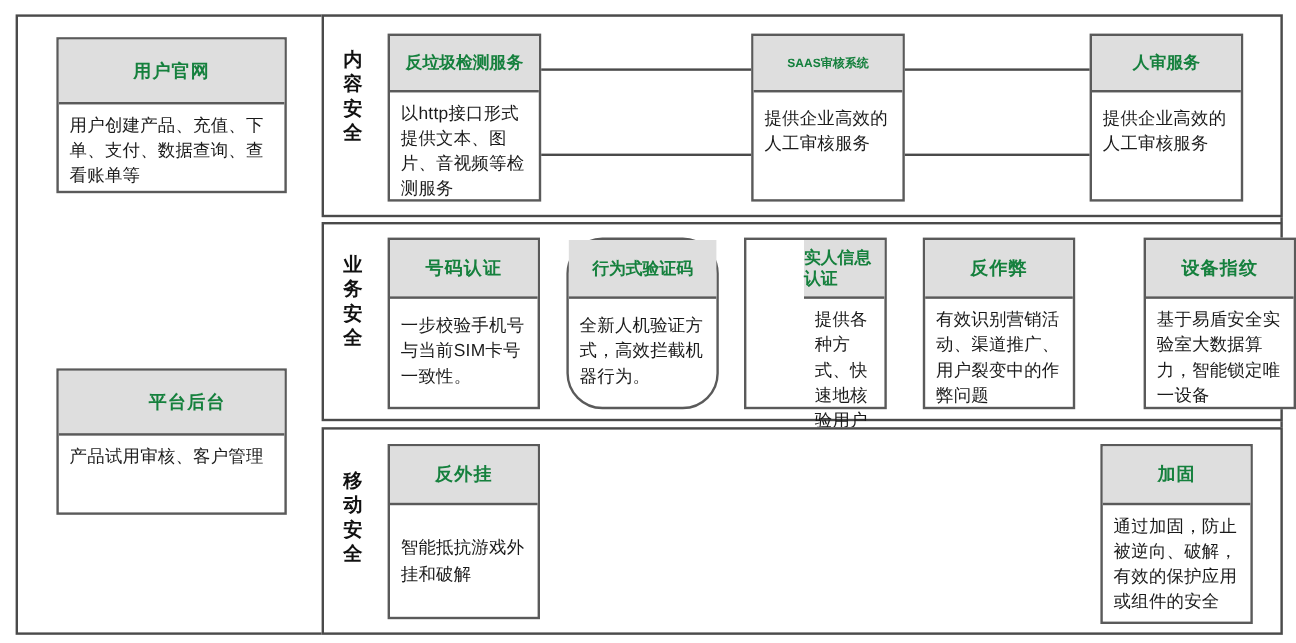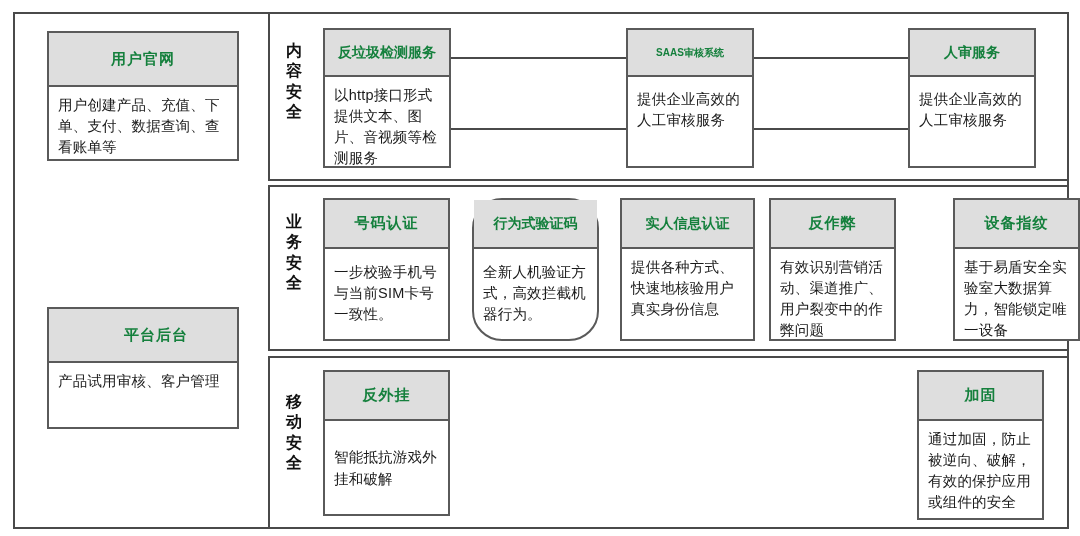--- a/index.html
+++ b/index.html
@@ -130,21 +130,21 @@
   <div class="card" style="left:323px; top:198px; width:127px; height:143px;">
     <div class="card-head" style="height:49px;">号码认证</div>
     <div class="card-body" style="height:90px; padding-top:13px;">一步校验手机号与当前SIM卡号一致性。</div>
   </div>
 
   <div class="card" style="left:472px; top:198px; width:127px; height:143px;border-radius:30px;">
     <div class="card-head" style="height:49px; font-size:14px; letter-spacing:0px;">行为式验证码</div>
     <div class="card-body" style="height:90px; padding-top:13px;">全新人机验证方式，高效拦截机器行为。</div>
   </div>
 
-  <div class="card" style="left:620px; top:198px; width:135px; height:143px;">
+  <div class="card" style="left:620px; top:198px; width:119px; height:143px;padding-left:48px;">
     <div class="card-head" style="height:49px; font-size:14px; letter-spacing:0px;">实人信息认证</div>
     <div class="card-body" style="height:90px;">提供各种方式、快速地核验用户真实身份信息</div>
   </div>
 
   <div class="card" style="left:769px; top:198px; width:127px; height:143px;">
     <div class="card-head" style="height:49px;">反作弊</div>
     <div class="card-body" style="height:90px;">有效识别营销活动、渠道推广、用户裂变中的作弊问题</div>
   </div>
 
   <div class="card" style="left:917px; top:198px; width:127px; height:143px;margin-left:36px;">

